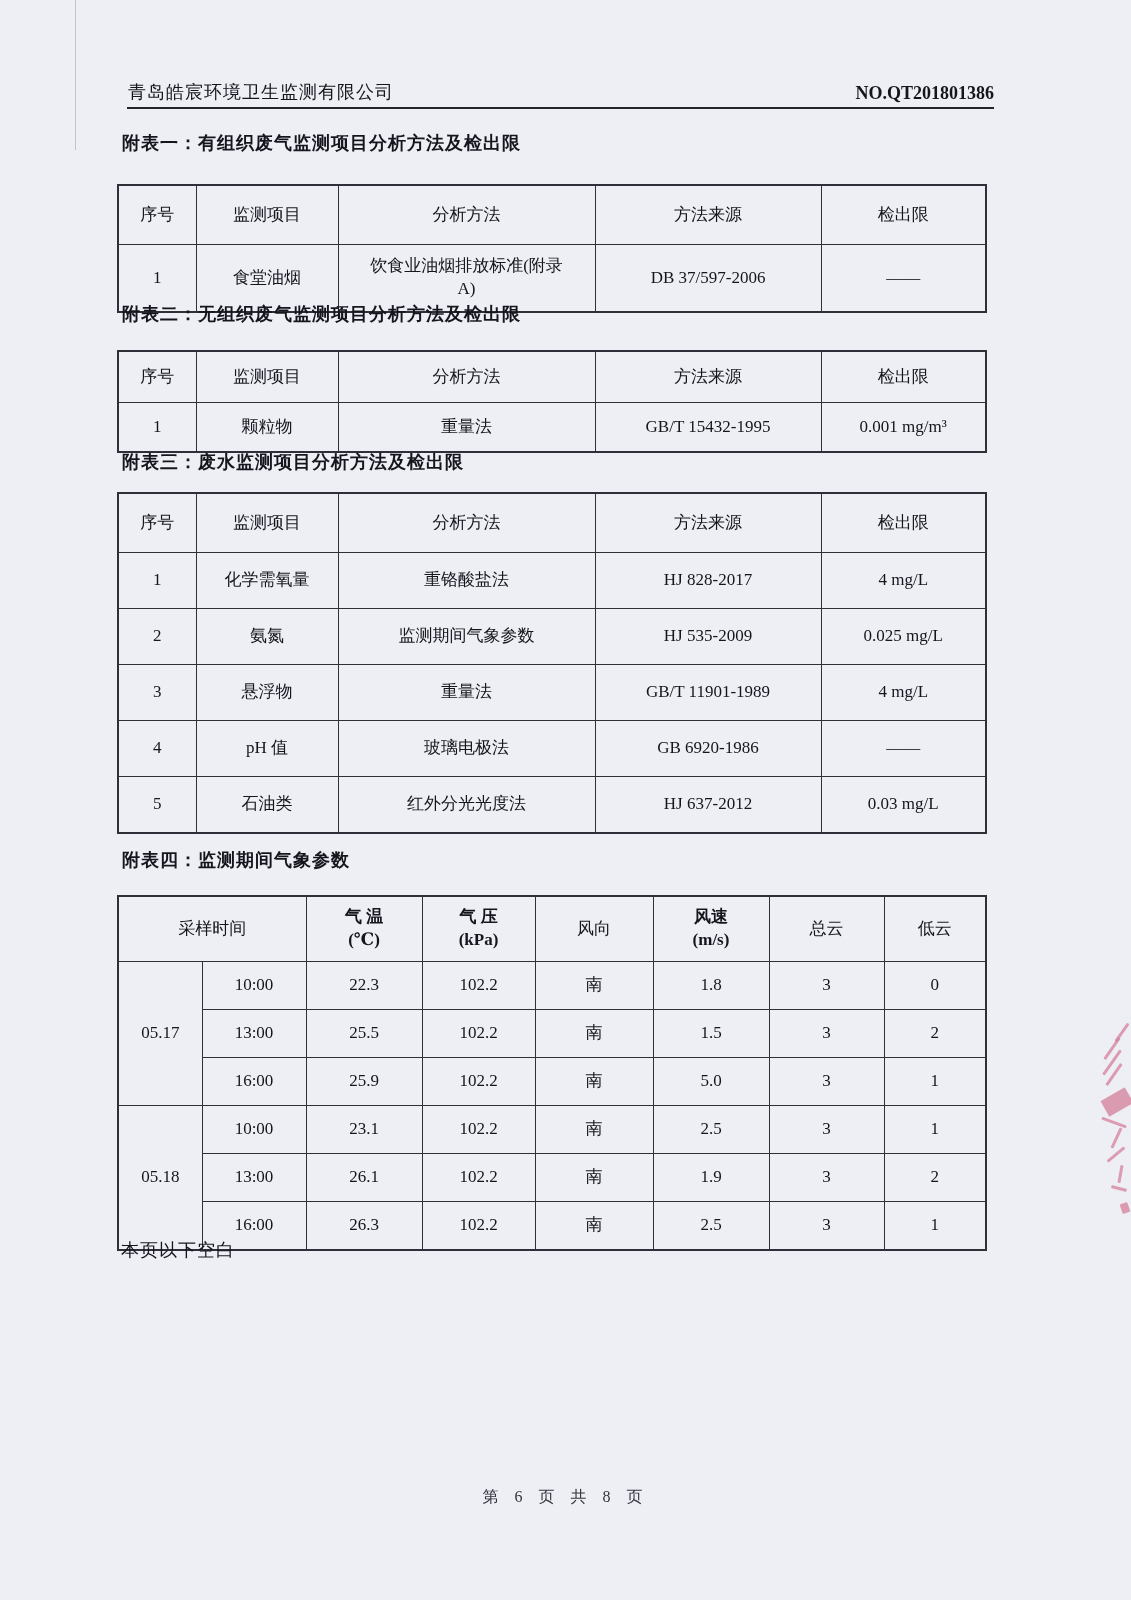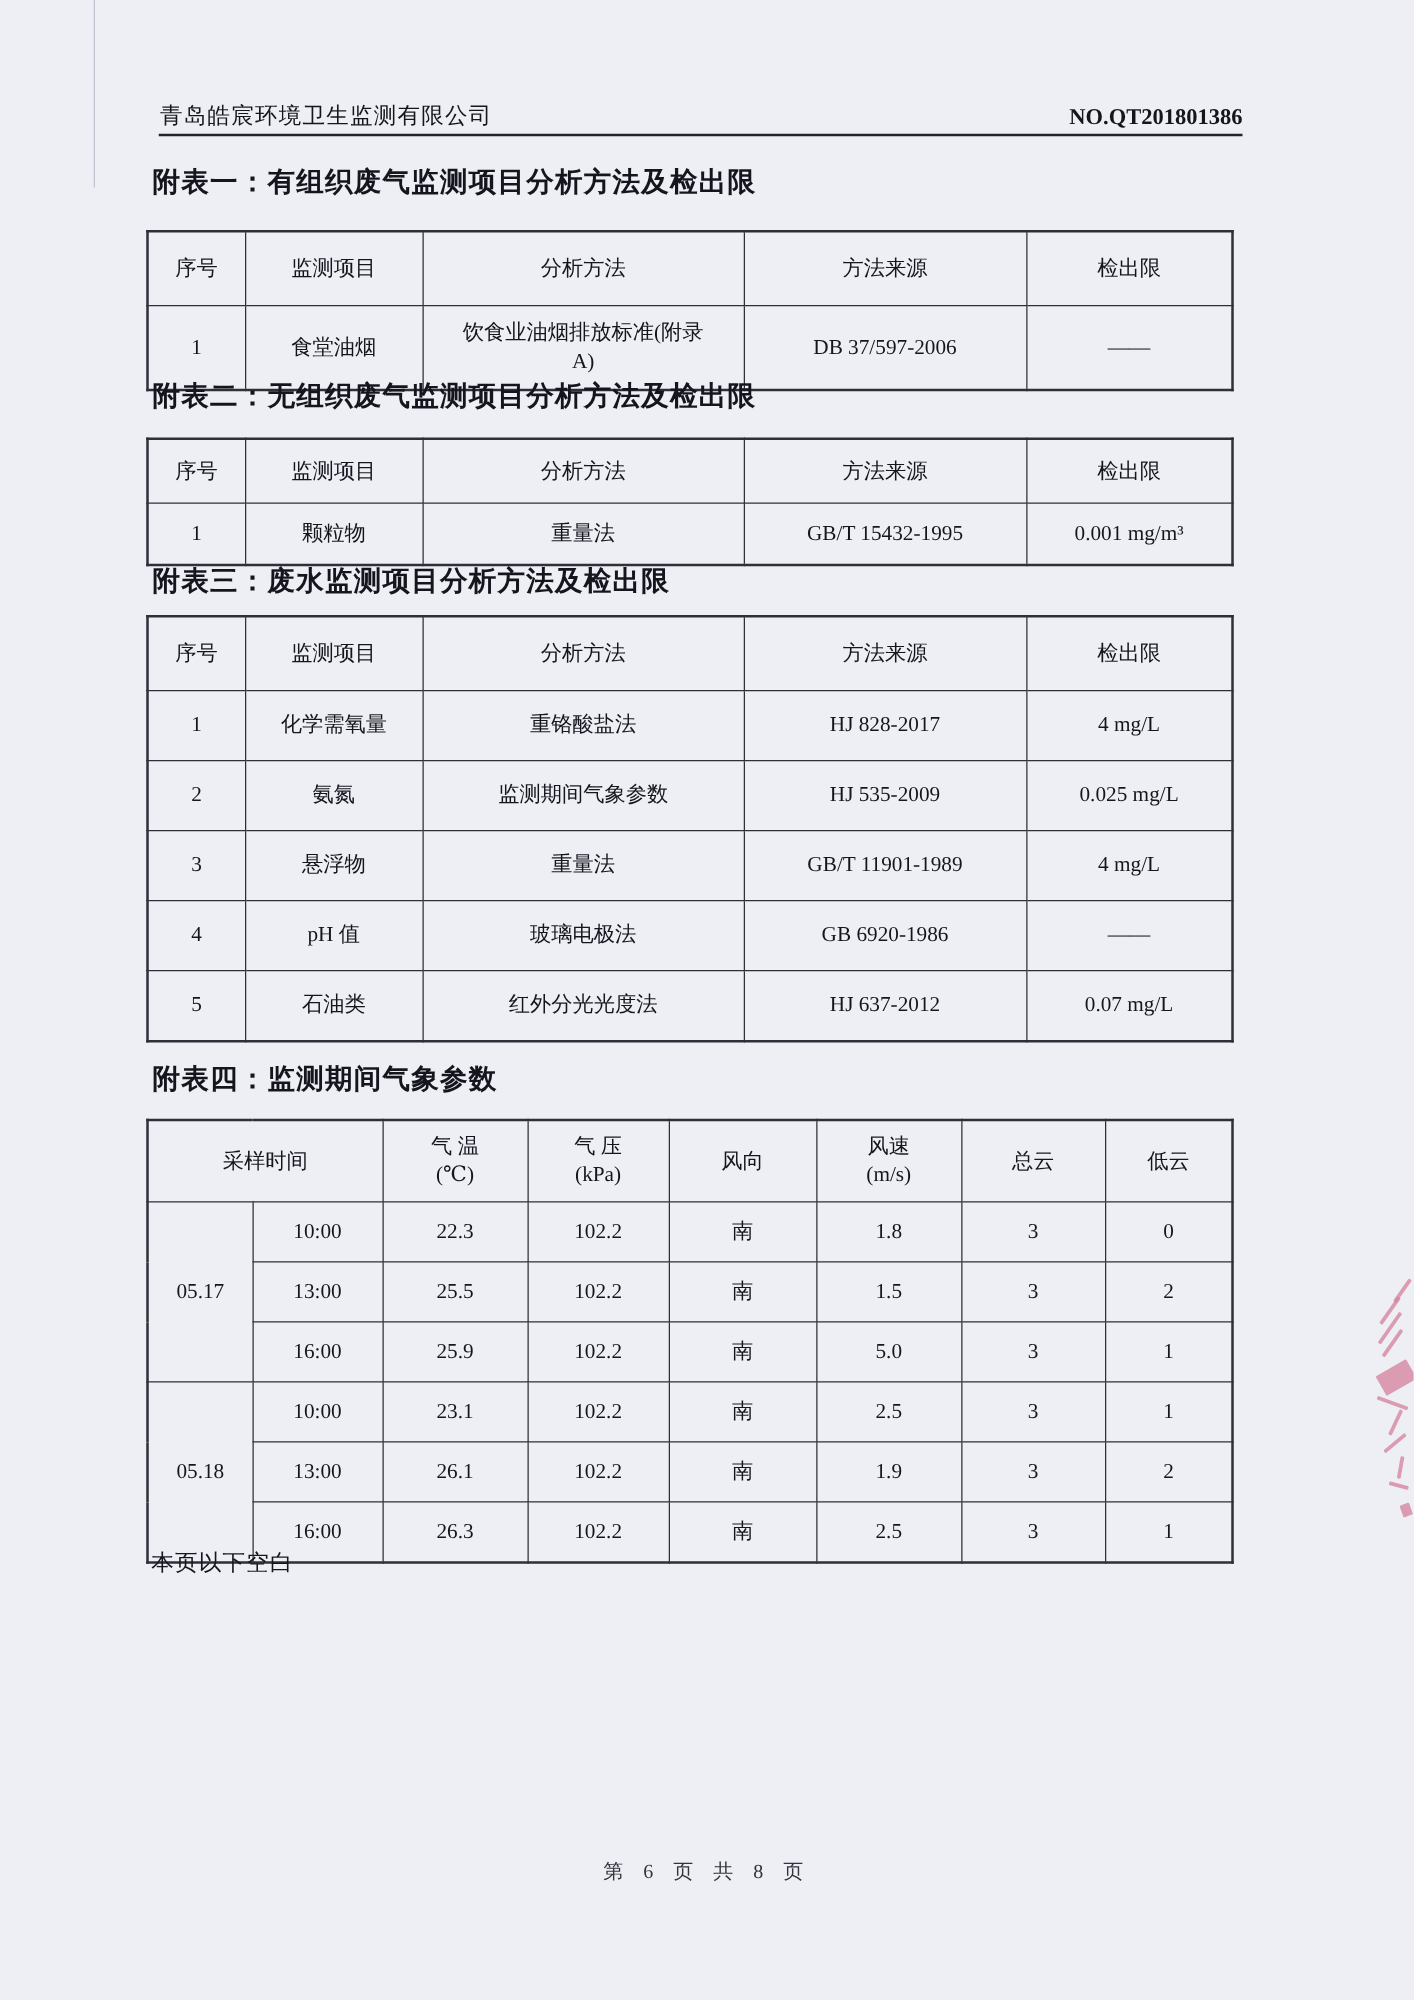--- a/index.html
+++ b/index.html
@@ -7,33 +7,33 @@
     width:1131px;height:1600px;position:relative;overflow:hidden;
     background:#edeff5;
     font-family:"Liberation Serif","DejaVu Serif",serif;
     color:#15151d;
   }
   .scan-edge-line{position:absolute;left:75px;top:0;width:1px;height:150px;background:rgba(140,145,165,.45);}
   .doc-header{position:absolute;left:128px;top:80px;width:866px;display:flex;justify-content:space-between;align-items:flex-end;}
   .company{font-size:18px;font-weight:normal;letter-spacing:1px;}
   .report-no{font-size:18px;font-weight:bold;font-family:"Liberation Serif",serif;}
   .header-rule{position:absolute;left:127px;top:107px;width:867px;height:2px;background:#23242c;}
-  .section-title{position:absolute;left:122px;font-size:22px;font-weight:bold;letter-spacing:1px;white-space:nowrap;}
+  .section-title{position:absolute;left:122px;font-size:18px;font-weight:bold;letter-spacing:1px;white-space:nowrap;}
   table{border-collapse:collapse;table-layout:fixed;position:absolute;left:117px;width:868px;background:transparent;}
   table,th,td{border:2px solid #2e2f38;}
   th,td{border-width:1.5px;font-weight:normal;text-align:center;vertical-align:middle;font-size:17px;padding:2px 4px;line-height:1.35;}
   table{border-width:2.5px;}
   .m-head th{height:54px;}
   .t1-row td{height:62px;}
   .t2-row td{height:44px;}
   .t3-row td{height:51px;}
   td.wrap-narrow{padding:2px 26px;}
   .w-head th{height:60px;}
   .w-row td{height:43px;}
-  .hdr-unit{display:block;}
+  .hdr-unit{display:block;font-weight:bold;}
   .blank-note{position:absolute;left:121px;top:1238px;font-size:18px;letter-spacing:1px;}
   .page-footer{position:absolute;left:0;top:1487px;width:1131px;text-align:center;font-size:16px;letter-spacing:6px;color:#32333d;}
   
   .stamp{position:absolute;right:0;top:1015px;width:60px;height:205px;overflow:hidden;pointer-events:none;}
   .stamp i{position:absolute;display:block;background:#d4809a;opacity:.75;border-radius:1px;}
   .s1{width:22px;height:3px;transform:rotate(-55deg);left:40px;top:16px;}
   .s2{width:26px;height:3px;transform:rotate(-55deg);left:28px;top:32px;}
   .s3{width:30px;height:3px;transform:rotate(-55deg);left:26px;top:46px;}
   .s4{width:26px;height:3px;transform:rotate(-55deg);left:30px;top:58px;}
   .s5{width:24px;height:14px;border:2.5px solid #d4809a;background:transparent;transform:rotate(-30deg);left:32px;top:78px;opacity:.7;}
@@ -152,21 +152,21 @@
     <td>pH 值</td>
     <td>玻璃电极法</td>
     <td>GB 6920-1986</td>
     <td>——</td>
   </tr>
   <tr class="t3-row">
     <td>5</td>
     <td>石油类</td>
     <td>红外分光光度法</td>
     <td>HJ 637-2012</td>
-    <td>0.07 mg/L</td>
+    <td>0.03 mg/L</td>
   </tr>
 </tbody>
   </table>
 
 <div class="section-title" style="top:848px">附表四：监测期间气象参数</div>
 <table style="top:895px">
   <colgroup>
       <col style="width:84px">
       <col style="width:104px">
       <col style="width:116px">

